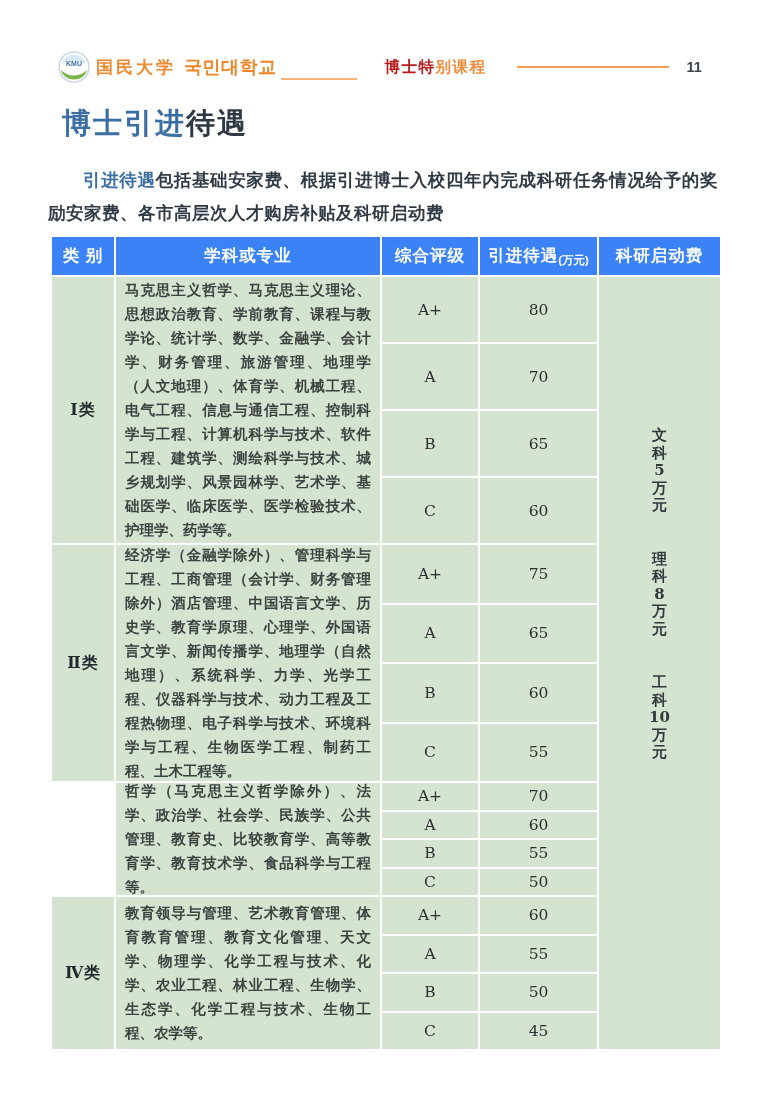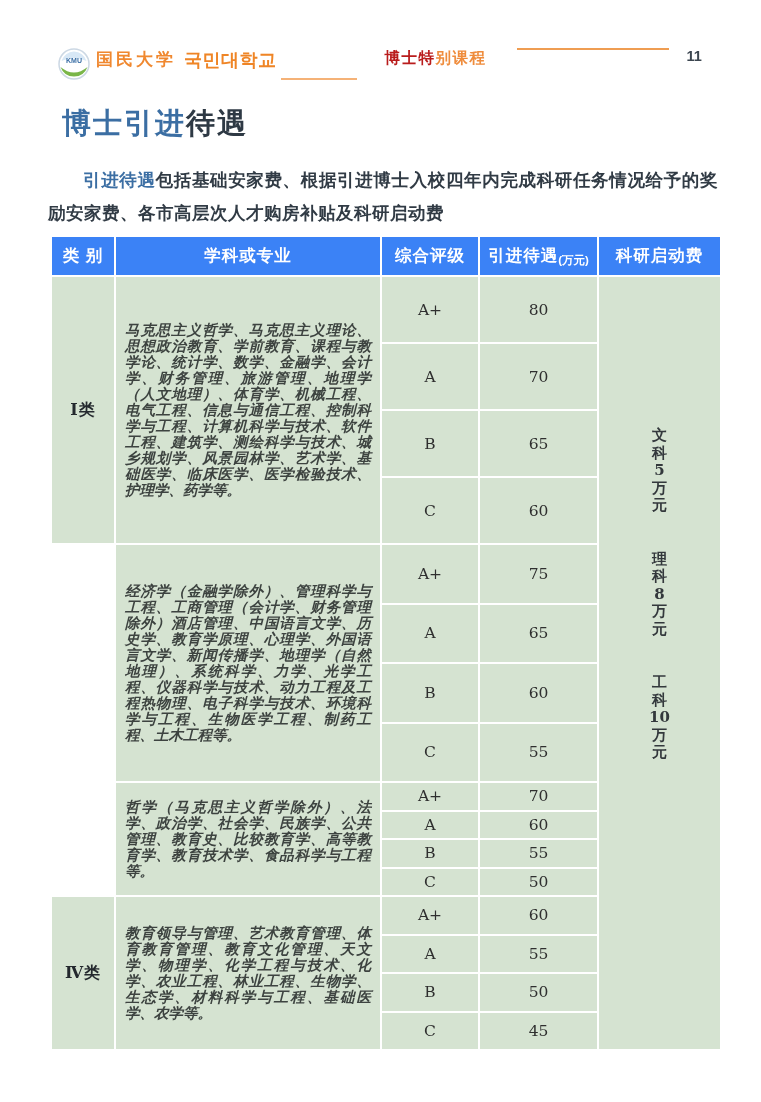--- a/index.html
+++ b/index.html
@@ -2,21 +2,21 @@
 <html><head>
 <meta charset="utf-8">
 <style>
   * { margin:0; padding:0; box-sizing:border-box; }
   html,body { width:761px; height:1102px; background:#ffffff;
     font-family:"DejaVu Serif","Liberation Serif",serif; color:#333a42; }
   .canvas { position:relative; width:761px; height:1102px; overflow:hidden; background:#fff; }
 
   
   .page-header { position:absolute; top:48px; left:58px; width:648px; height:38px;
-    display:flex; align-items:flex-start; }
+    display:flex; align-items:center; }
   .logo-mark { width:32px; height:32px; flex:0 0 32px; margin-right:6px; }
   .brand-cn { font-family:"Liberation Sans",sans-serif; font-weight:700; font-size:17px;
     color:#f0882f; letter-spacing:3px; white-space:nowrap; }
   .brand-kr { font-family:"Liberation Sans",sans-serif; font-weight:800; font-size:18px;
     color:#ef8526; letter-spacing:0.5px; white-space:nowrap; margin-left:8px; }
   .hdr-line-short { width:76px; height:2px; background:#f5b277; align-self:flex-end;
     margin:0 0 6px 4px; }
   .doc-title { margin-left:28px; font-family:"Liberation Sans",sans-serif; font-weight:700;
     font-size:15.5px; letter-spacing:1.5px; white-space:nowrap; }
   .doc-title .dark { color:#b91c1c; }
@@ -42,22 +42,22 @@
     grid-template-rows:38px repeat(4,65px) repeat(4,57.5px) repeat(4,26.5px) repeat(4,36.5px);
     gap:2px; }
   .th { background:#3b82f6; color:#ffffff; display:flex; align-items:center; justify-content:center;
     font-family:"Liberation Sans",sans-serif; font-weight:700; font-size:16.5px;
     letter-spacing:1px; white-space:nowrap; }
   .th .unit { font-size:11.5px; letter-spacing:0; margin-top:8px; }
   .td { background:#d5e3d1; }
   .cat { display:flex; align-items:center; justify-content:center; font-weight:700;
     font-size:16px; color:#24292e; letter-spacing:1px; }
   .subj { display:flex; align-items:center; padding:3px 9px; }
-  .subj .txt { font-size:14.5px; line-height:16px; font-weight:700; color:#3d4340;
-    text-align:justify; width:100%;font-style:italic; }
+  .subj .txt { font-size:14.5px; line-height:24px; font-weight:700; color:#3d4340;
+    text-align:justify; width:100%; }
   .cc { display:flex; align-items:center; justify-content:center; font-size:15.5px;
     color:#2f2f2f; }
   .startup { display:flex; flex-direction:column; align-items:center; padding-top:150px; }
   .vgroup { white-space:pre-line; text-align:center; font-size:15px; line-height:17.5px;
     font-weight:600; color:#33383c; margin-bottom:36px; }
 </style>
 </head>
 <body>
 
 <div class="canvas">
@@ -98,20 +98,21 @@
     </div>
     <div class="td cc" style="grid-column:3;grid-row:2">A+</div>
     <div class="td cc" style="grid-column:4;grid-row:2">80</div>
     <div class="td cc" style="grid-column:3;grid-row:3">A</div>
     <div class="td cc" style="grid-column:4;grid-row:3">70</div>
     <div class="td cc" style="grid-column:3;grid-row:4">B</div>
     <div class="td cc" style="grid-column:4;grid-row:4">65</div>
     <div class="td cc" style="grid-column:3;grid-row:5">C</div>
     <div class="td cc" style="grid-column:4;grid-row:5">60</div>
 
+    <div class="td cat" style="grid-column:1;grid-row:6/10">Ⅱ类</div>
     <div class="td subj" style="grid-column:2;grid-row:6/10">
       <div class="txt">经济学（金融学除外）、管理科学与工程、工商管理（会计学、财务管理除外）酒店管理、中国语言文学、历史学、教育学原理、心理学、外国语言文学、新闻传播学、地理学（自然地理）、系统科学、力学、光学工程、仪器科学与技术、动力工程及工程热物理、电子科学与技术、环境科学与工程、生物医学工程、制药工程、土木工程等。</div>
     </div>
     <div class="td cc" style="grid-column:3;grid-row:6">A+</div>
     <div class="td cc" style="grid-column:4;grid-row:6">75</div>
     <div class="td cc" style="grid-column:3;grid-row:7">A</div>
     <div class="td cc" style="grid-column:4;grid-row:7">65</div>
     <div class="td cc" style="grid-column:3;grid-row:8">B</div>
     <div class="td cc" style="grid-column:4;grid-row:8">60</div>
     <div class="td cc" style="grid-column:3;grid-row:9">C</div>
@@ -124,21 +125,21 @@
     <div class="td cc" style="grid-column:4;grid-row:10">70</div>
     <div class="td cc" style="grid-column:3;grid-row:11">A</div>
     <div class="td cc" style="grid-column:4;grid-row:11">60</div>
     <div class="td cc" style="grid-column:3;grid-row:12">B</div>
     <div class="td cc" style="grid-column:4;grid-row:12">55</div>
     <div class="td cc" style="grid-column:3;grid-row:13">C</div>
     <div class="td cc" style="grid-column:4;grid-row:13">50</div>
 
     <div class="td cat" style="grid-column:1;grid-row:14/18">Ⅳ类</div>
     <div class="td subj" style="grid-column:2;grid-row:14/18">
-      <div class="txt">教育领导与管理、艺术教育管理、体育教育管理、教育文化管理、天文学、物理学、化学工程与技术、化学、农业工程、林业工程、生物学、生态学、材料科学与工程、基础医学、农学等。</div>
+      <div class="txt">教育领导与管理、艺术教育管理、体育教育管理、教育文化管理、天文学、物理学、化学工程与技术、化学、农业工程、林业工程、生物学、生态学、化学工程与技术、生物工程、农学等。</div>
     </div>
     <div class="td cc" style="grid-column:3;grid-row:14">A+</div>
     <div class="td cc" style="grid-column:4;grid-row:14">60</div>
     <div class="td cc" style="grid-column:3;grid-row:15">A</div>
     <div class="td cc" style="grid-column:4;grid-row:15">55</div>
     <div class="td cc" style="grid-column:3;grid-row:16">B</div>
     <div class="td cc" style="grid-column:4;grid-row:16">50</div>
     <div class="td cc" style="grid-column:3;grid-row:17">C</div>
     <div class="td cc" style="grid-column:4;grid-row:17">45</div>
 

